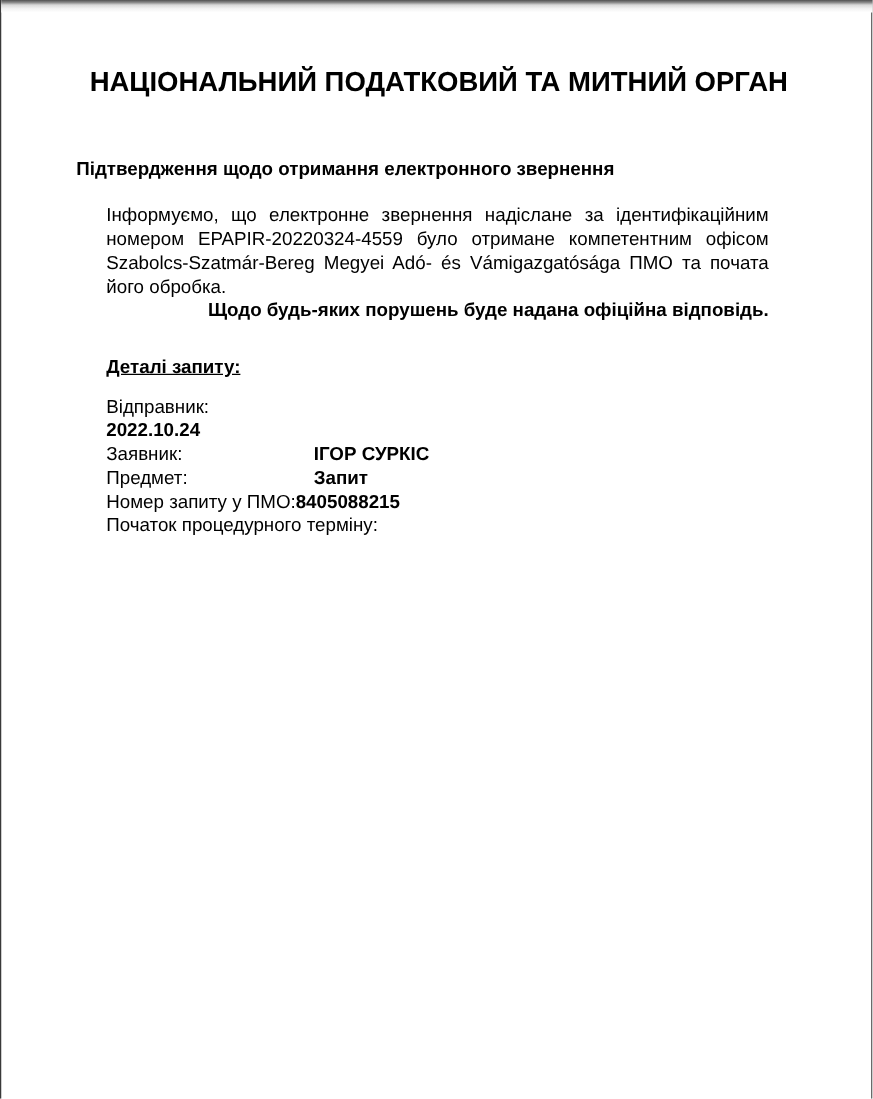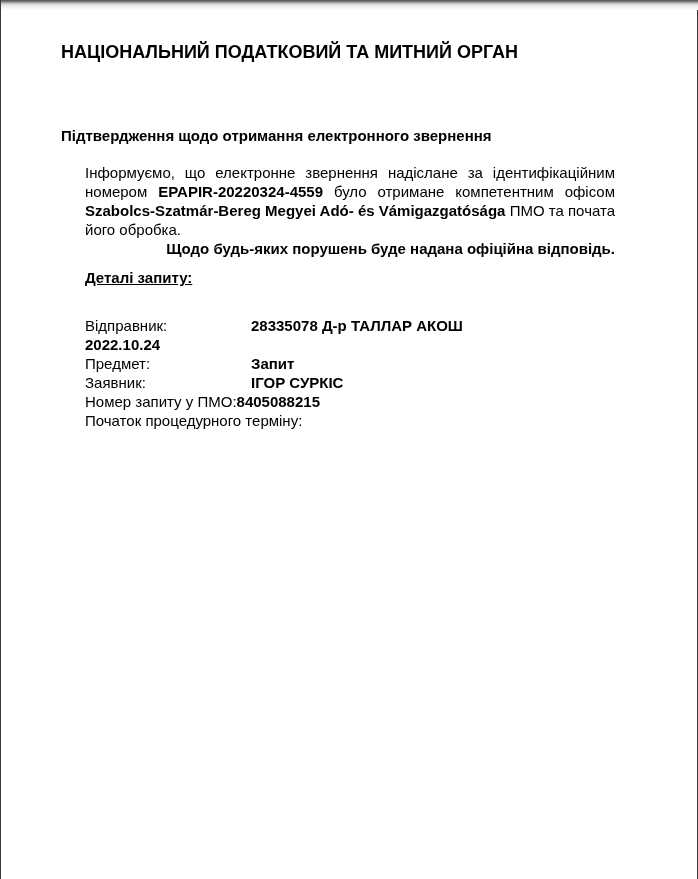--- a/index.html
+++ b/index.html
@@ -28,24 +28,25 @@
     .top-shadow {
       position: absolute;
       left: 0; top: 0;
       width: 698px;
       height: 10px;
       background: linear-gradient(to bottom, #505050 0px, #8a8a8a 2px, #d8d8d8 4px, #f3f3f3 7px, #ffffff 10px);
     }
     .title {
       position: absolute;
       left: 60px;
-      top: 38px;
+      top: 52px;
       width: 580px;
+      text-align: center;
       font-weight: bold;
-      font-size: 18px;
+      font-size: 22px;
       line-height: 28px;
     }
     .subtitle {
       position: absolute;
       left: 60px;
       top: 127px;
       width: 580px;
       text-align: left;
       font-weight: bold;
       font-size: 15px;
@@ -53,26 +54,26 @@
     }
     .intro {
       position: absolute;
       left: 84px;
       top: 163px;
       width: 530px;
       font-size: 15px;
       line-height: 19px;
       text-align: justify;
     }
-    .intro b { font-weight: bold; }
+    .intro b { font-weight: normal; }
     .intro .last-line { font-weight: bold; text-align: right; }
     .details-heading {
       position: absolute;
       left: 84px;
-      top: 269px;
+      top: 285px;
       font-size: 15px;
       font-weight: bold;
       text-decoration: underline;
       line-height: 18px;
     }
     .details {
       position: absolute;
       left: 84px;
       top: 316px;
       width: 520px;
@@ -114,32 +115,31 @@
   <div class="intro">
     <div style="text-align: justify; text-align-last: left;"><span>Інформуємо, що електронне звернення надіслане за ідентифікаційним номером </span><b>EPAPIR-20220324-4559</b><span> було отримане компетентним офісом </span><b>Szabolcs-Szatmár-Bereg Megyei Adó- és Vámigazgatósága</b><span> ПМО та почата його обробка.</span></div>
     <div class="last-line">Щодо будь-яких порушень буде надана офіційна відповідь.</div>
   </div>
 
   <div class="details-heading">Деталі запиту:</div>
 
   <div class="details">
     <div class="row">
       <span class="label">Відправник:</span>
-      <span class="value">28335078 Д-р ТАЛЛАР АКОШ</span>
     </div>
     <div class="row">
       <span class="value">2022.10.24</span>
     </div>
     <div class="row">
+      <span class="label">Заявник:</span>
+      <span class="value">ІГОР СУРКІС</span>
+    </div>
+    <div class="row">
       <span class="label">Предмет:</span>
       <span class="value">Запит</span>
-    </div>
-    <div class="row">
-      <span class="label">Заявник:</span>
-      <span class="value">ІГОР СУРКІС</span>
     </div>
     <div class="row inline">
       <span class="label">Номер запиту у ПМО:</span>
       <span class="value">8405088215</span>
     </div>
     <div class="row block">
       <span class="label">Початок процедурного терміну:</span>
     </div>
   </div>
 </div>

